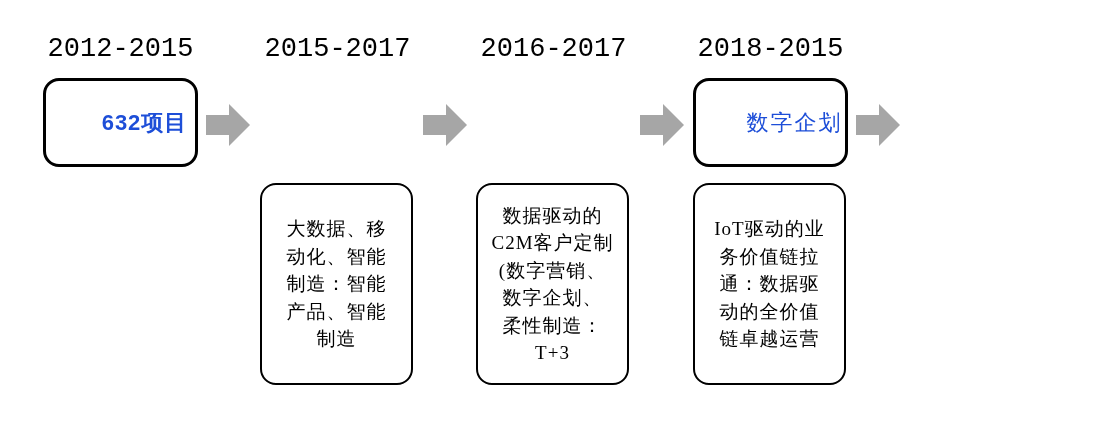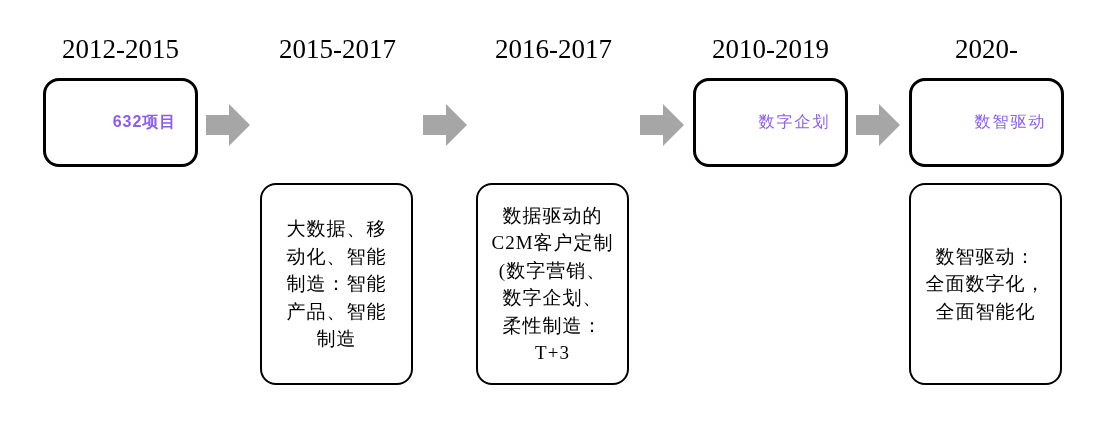--- a/index.html
+++ b/index.html
@@ -26,43 +26,43 @@
   .stage-3 { left: 476px; }
   .stage-4 { left: 693px; }
   .stage-5 { left: 909px; }
 
   .year {
     position: absolute;
     top: 33px;
     left: 0;
     width: 100%;
     text-align: center;
-    font-family: Liberation Serif, serif;
+    font-family: Liberation Mono, monospace;
     font-size: 27px;
     line-height: 32px;
     color: #000000;
     white-space: nowrap;
   }
   .title-box {
     position: absolute;
     top: 78px;
     left: 0;
     width: 149px;
     height: 83px;
     border: 3px solid #000000;
     border-radius: 16px;
     background: #ffffff;
     display: flex;
     align-items: center;
     justify-content: center;
   }
   .title-text {
-    font-size: 16px;
+    font-size: 22px;
     letter-spacing: 2px;
-    color: #8b5cf6;
+    color: #1d4ed8;
     white-space: nowrap;
     margin-left: 48px;
   }
   
   .stage-1 .title-text, .stage-3 .title-text { font-weight: bold; letter-spacing: 1px; }
   .stage-2 .title-text, .stage-4 .title-text, .stage-5 .title-text {
     font-family: "Liberation Serif", serif;
   }
 
   .desc-box {
@@ -129,37 +129,33 @@
       <span class="desc-text">数据驱动的
 C2M客户定制
 (数字营销、
 数字企划、
 柔性制造：
 T+3</span>
     </div>
   </div>
 
   <div class="stage stage-4">
-    <div class="year">2010-2019</div>
+    <div class="year">2018-2015</div>
     <div class="title-box">
       <span class="title-text">数字企划</span>
     </div>
+    <div class="desc-box">
+      <span class="desc-text">IoT驱动的业
+务价值链拉
+通：数据驱
+动的全价值
+链卓越运营</span>
+    </div>
   </div>
 
-  <div class="stage stage-5">
-    <div class="year">2020-</div>
-    <div class="title-box">
-      <span class="title-text">数智驱动</span>
-    </div>
-    <div class="desc-box">
-      <span class="desc-text">数智驱动：
-全面数字化，
-全面智能化</span>
-    </div>
-  </div>
 
   <div class="arrow arrow-1">
     <svg viewBox="0 0 44 42" xmlns="http://www.w3.org/2000/svg">
       <polygon points="0,11 23,11 23,0 44,21 23,42 23,31 0,31" fill="#a6a6a6"></polygon>
     </svg>
   </div>
   <div class="arrow arrow-2">
     <svg viewBox="0 0 44 42" xmlns="http://www.w3.org/2000/svg">
       <polygon points="0,11 23,11 23,0 44,21 23,42 23,31 0,31" fill="#a6a6a6"></polygon>
     </svg>

